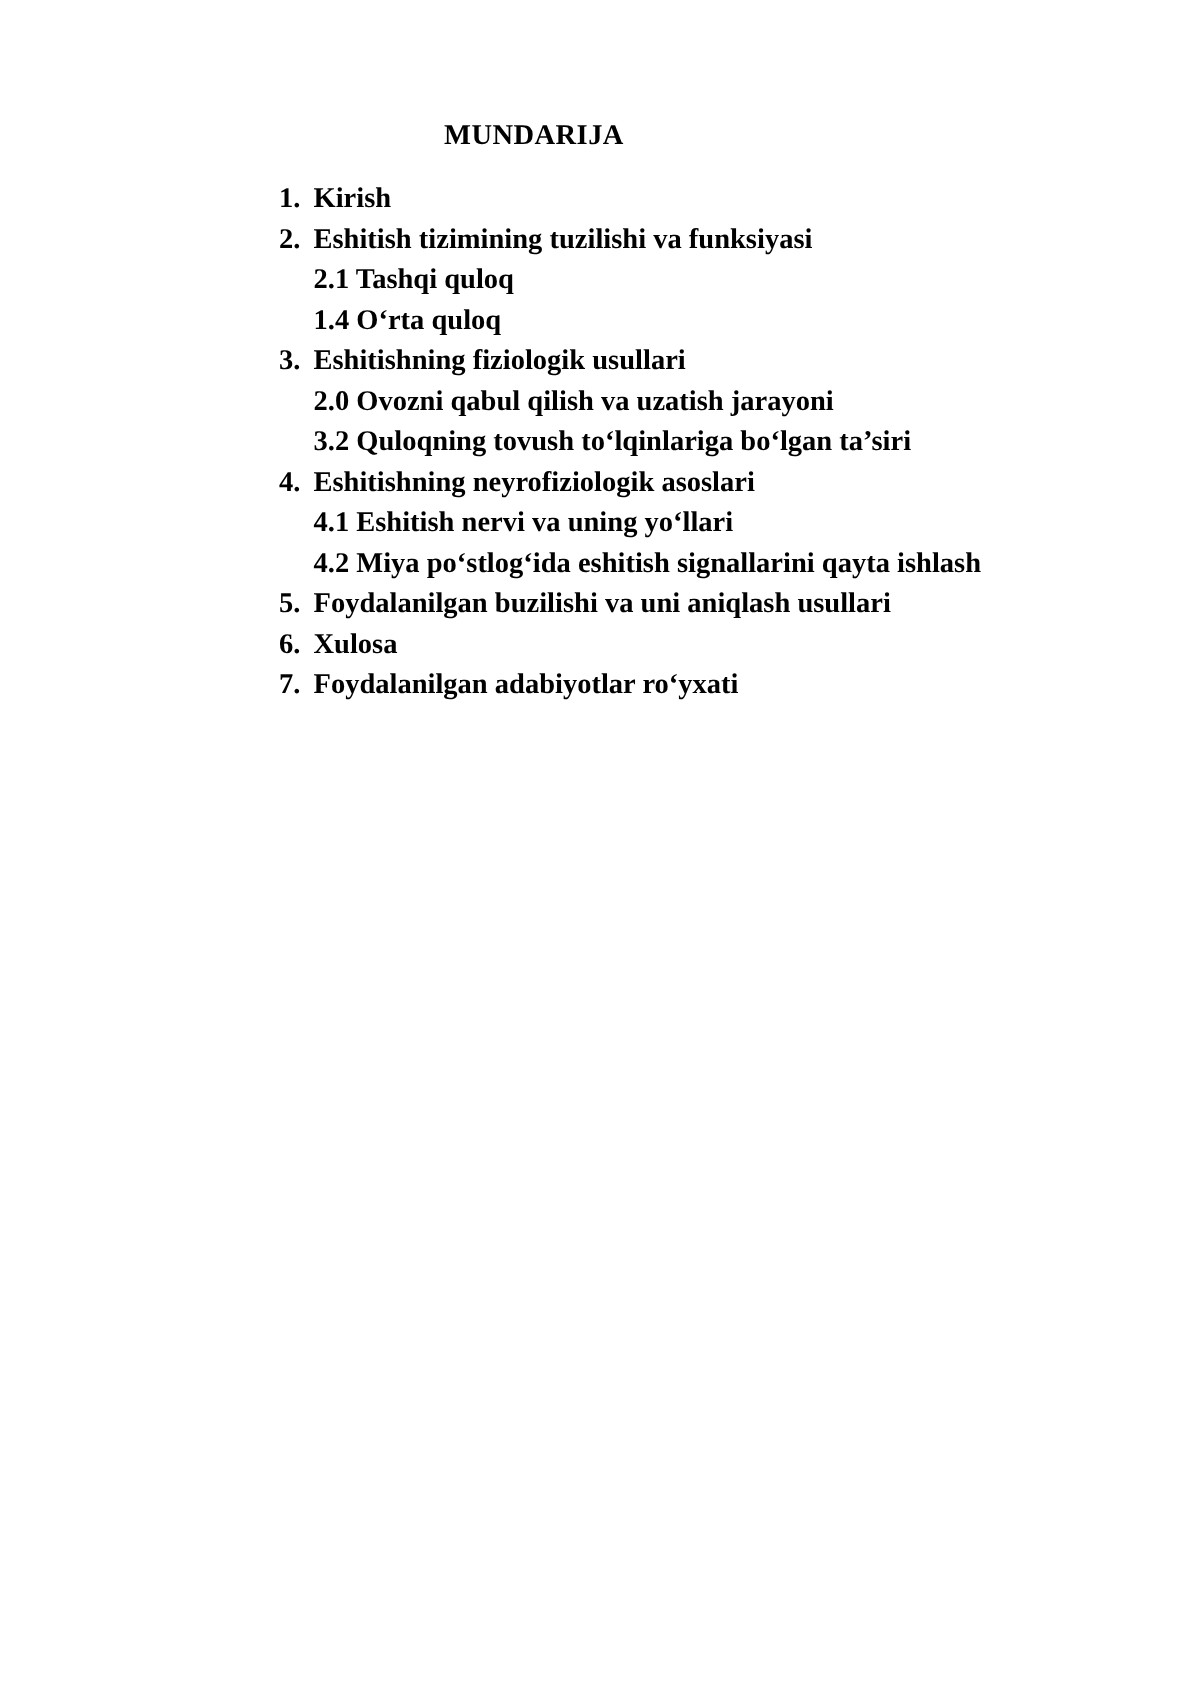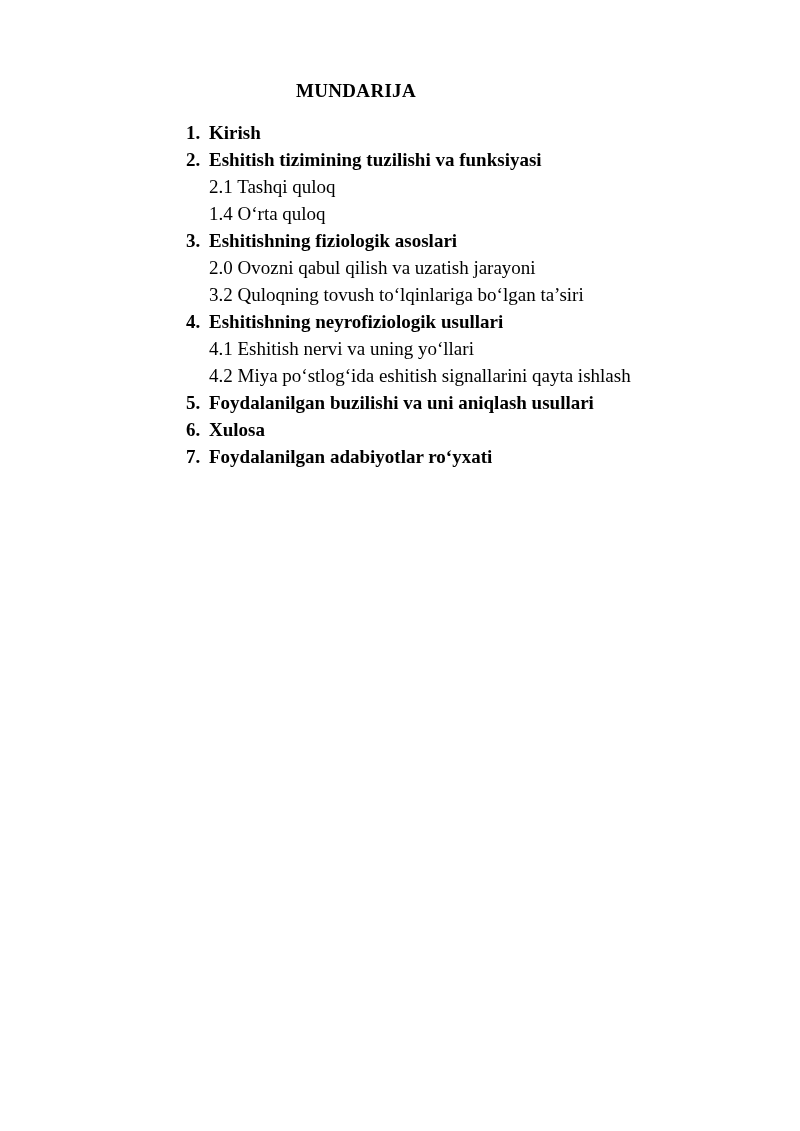--- a/index.html
+++ b/index.html
@@ -43,21 +43,21 @@
   ol.toc > li .entry-label {
     font-weight: bold;
   }
   ul.subs {
     list-style: none;
     margin: 0;
     padding: 0;
   }
   ul.subs li {
     font-size: 19px;
-    font-weight: normal;
+    font-weight: bold;
     line-height: 1.42;
     white-space: nowrap;
   }
 </style>
 </head>
 <body>
 
 <div class="page">
 
   <div class="doc-title">MUNDARIJA</div>
@@ -70,29 +70,29 @@
 
     <li>
       <span class="entry-label">Eshitish tizimining tuzilishi va funksiyasi</span>
       <ul class="subs">
         <li>2.1 Tashqi quloq</li>
         <li>1.4 O‘rta quloq</li>
       </ul>
     </li>
 
     <li>
-      <span class="entry-label">Eshitishning fiziologik asoslari</span>
+      <span class="entry-label">Eshitishning fiziologik usullari</span>
       <ul class="subs">
         <li>2.0 Ovozni qabul qilish va uzatish jarayoni</li>
         <li>3.2 Quloqning tovush to‘lqinlariga bo‘lgan ta’siri</li>
       </ul>
     </li>
 
     <li>
-      <span class="entry-label">Eshitishning neyrofiziologik usullari</span>
+      <span class="entry-label">Eshitishning neyrofiziologik asoslari</span>
       <ul class="subs">
         <li>4.1 Eshitish nervi va uning yo‘llari</li>
         <li>4.2 Miya po‘stlog‘ida eshitish signallarini qayta ishlash</li>
       </ul>
     </li>
 
     <li>
       <span class="entry-label">Foydalanilgan buzilishi va uni aniqlash usullari</span>
     </li>
 

